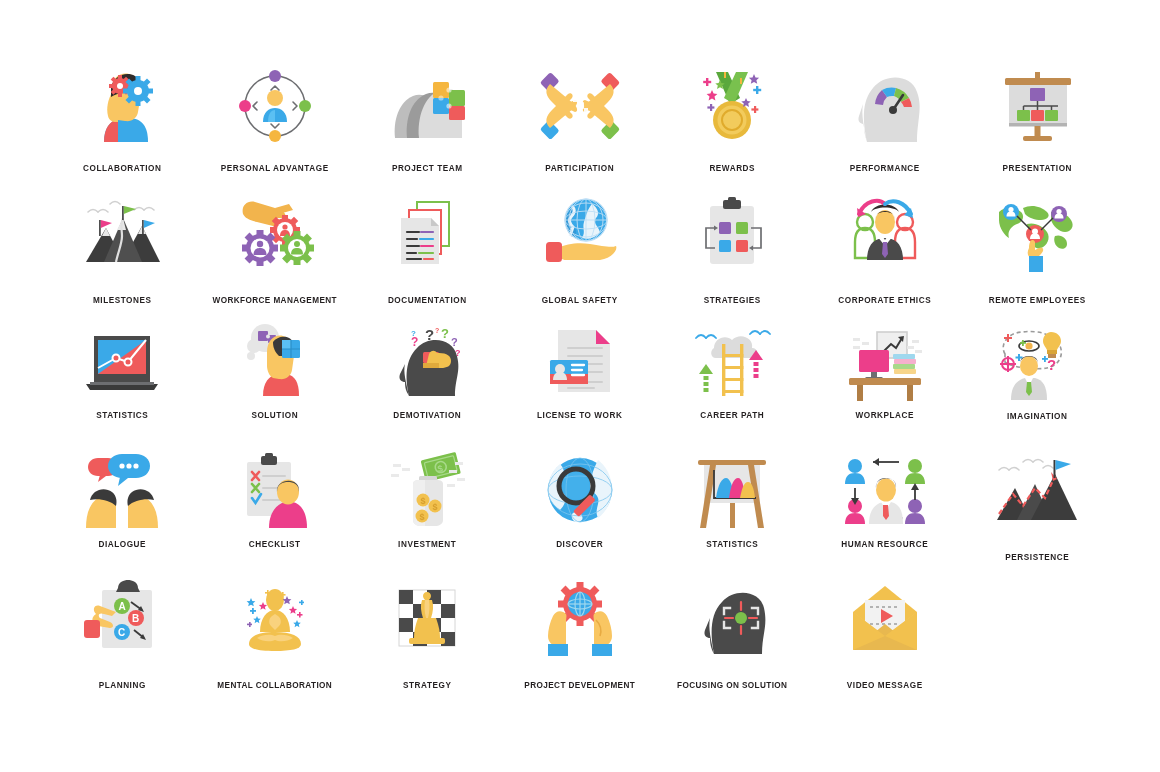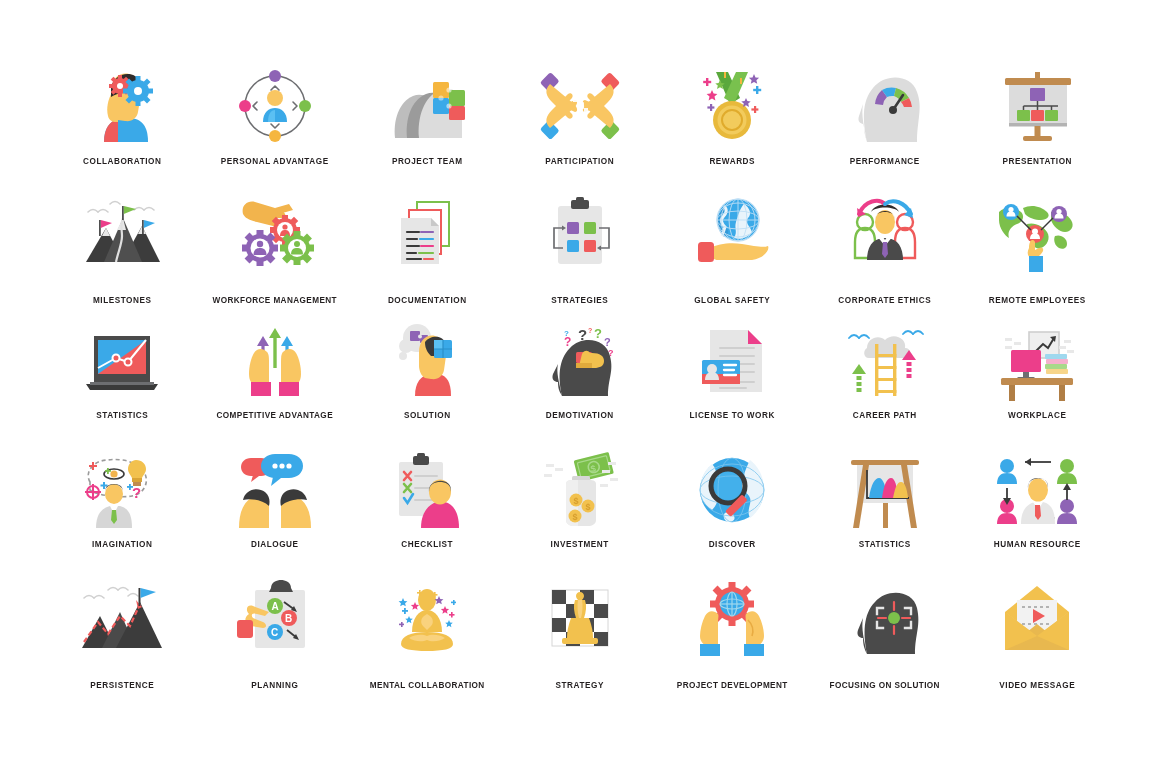--- a/index.html
+++ b/index.html
@@ -55,21 +55,21 @@
     font-size: 8.2px;
     letter-spacing: 0.55px;
     font-weight: 700;
     color: #231f20;
     text-align: center;
     margin-top: 6px;
     line-height: 1.1;
     white-space: nowrap;
   }
   
-  .r1 .caption { margin-top: 9px; }
+  .r1 .caption { margin-top: 16px; }
   .r2 .caption { margin-top: 20px; }
   .r3 .caption { margin-top: 7px; }
   .r4 .caption { margin-top: 8px; }
   .r5 .caption { margin-top: 21px; }
   .wide .caption { letter-spacing: 0.4px; }
 </style>
 </head>
 <body>
 
 <div id="icon-sheet">
@@ -357,57 +357,57 @@
             <line x1="45" y1="67" x2="54" y2="67" stroke="#ef5b5b"></line>
           </g>
         </svg>
       </div>
       <div class="caption">DOCUMENTATION</div>
     </div>
 
     <div class="cell r2">
       <div class="art">
         <svg viewBox="0 0 96 84">
+          <circle cx="54" cy="28" r="21" fill="#3aa9e8"></circle>
+          <path d="M40 14 C46 18 44 24 40 26 C36 28 38 34 42 36 C46 38 44 44 40 45 C34 40 32 30 36 21 Z" fill="#2f86c4" opacity="0.45"></path>
+          <path d="M60 12 C66 16 68 22 64 26 C60 30 66 34 68 40 C64 46 56 48 50 46 C54 40 50 36 52 30 C54 24 56 16 60 12 Z" fill="#e9f4fb"></path>
+          <path d="M40 14 C44 18 42 22 39 25 C36 28 38 32 41 35 L38 44" fill="none" stroke="#e9f4fb" stroke-width="3"></path>
+          <g fill="none" stroke="#bfdff5" stroke-width="1" opacity="0.9">
+            <ellipse cx="54" cy="28" rx="21" ry="9"></ellipse>
+            <ellipse cx="54" cy="28" rx="21" ry="17"></ellipse>
+            <ellipse cx="54" cy="28" rx="9" ry="21"></ellipse>
+            <ellipse cx="54" cy="28" rx="17" ry="21"></ellipse>
+            <line x1="33" y1="28" x2="75" y2="28"></line>
+              <line x1="54" y1="7" x2="54" y2="49"></line>
+          </g>
+          <circle cx="54" cy="28" r="21" fill="none" stroke="#bfdff5" stroke-width="1.2"></circle>
+          <path d="M26 56 C34 52 46 50 58 52 C70 54 80 56 84 54 C86 58 80 66 68 68 L34 68 C28 68 24 62 26 56 Z" fill="#f9c662"></path>
+          <rect x="14" y="50" width="16" height="20" rx="3.5" fill="#ef5b5b"></rect>
+        </svg>
+      </div>
+      <div class="caption">GLOBAL SAFETY</div>
+    </div>
+
+    <div class="cell r2">
+      <div class="art">
+        <svg viewBox="0 0 96 84">
           <rect x="26" y="14" width="44" height="58" rx="3" fill="#e6e6e6"></rect>
           <rect x="39" y="8" width="18" height="9" rx="2" fill="#4a4a4a"></rect>
           <rect x="44" y="5" width="8" height="5" rx="1.5" fill="#4a4a4a"></rect>
           <rect x="35" y="30" width="12" height="12" rx="1.5" fill="#8e63b5"></rect>
           <rect x="52" y="30" width="12" height="12" rx="1.5" fill="#7cc04b"></rect>
           <rect x="35" y="48" width="12" height="12" rx="1.5" fill="#3aa9e8"></rect>
           <rect x="52" y="48" width="12" height="12" rx="1.5" fill="#ef5b5b"></rect>
           <path d="M32 36 L22 36 L22 56 L31 56" fill="none" stroke="#6d6e71" stroke-width="1.7"></path>
           <path d="M30 33.5 L34 36 L30 38.5 Z" fill="#6d6e71"></path>
           <path d="M67 36 L77 36 L77 56 L68 56" fill="none" stroke="#6d6e71" stroke-width="1.7"></path>
           <path d="M69 53.5 L65 56 L69 58.5 Z" fill="#6d6e71"></path>
         </svg>
       </div>
       <div class="caption">STRATEGIES</div>
-    </div>
-
-    <div class="cell r2">
-      <div class="art">
-        <svg viewBox="0 0 96 84">
-          <circle cx="54" cy="28" r="21" fill="#3aa9e8"></circle>
-          <path d="M40 14 C46 18 44 24 40 26 C36 28 38 34 42 36 C46 38 44 44 40 45 C34 40 32 30 36 21 Z" fill="#2f86c4" opacity="0.45"></path>
-          <path d="M60 12 C66 16 68 22 64 26 C60 30 66 34 68 40 C64 46 56 48 50 46 C54 40 50 36 52 30 C54 24 56 16 60 12 Z" fill="#e9f4fb"></path>
-          <path d="M40 14 C44 18 42 22 39 25 C36 28 38 32 41 35 L38 44" fill="none" stroke="#e9f4fb" stroke-width="3"></path>
-          <g fill="none" stroke="#bfdff5" stroke-width="1" opacity="0.9">
-            <ellipse cx="54" cy="28" rx="21" ry="9"></ellipse>
-            <ellipse cx="54" cy="28" rx="21" ry="17"></ellipse>
-            <ellipse cx="54" cy="28" rx="9" ry="21"></ellipse>
-            <ellipse cx="54" cy="28" rx="17" ry="21"></ellipse>
-            <line x1="33" y1="28" x2="75" y2="28"></line>
-              <line x1="54" y1="7" x2="54" y2="49"></line>
-          </g>
-          <circle cx="54" cy="28" r="21" fill="none" stroke="#bfdff5" stroke-width="1.2"></circle>
-          <path d="M26 56 C34 52 46 50 58 52 C70 54 80 56 84 54 C86 58 80 66 68 68 L34 68 C28 68 24 62 26 56 Z" fill="#f9c662"></path>
-          <rect x="14" y="50" width="16" height="20" rx="3.5" fill="#ef5b5b"></rect>
-        </svg>
-      </div>
-      <div class="caption">GLOBAL SAFETY</div>
     </div>
 
     <div class="cell r2">
       <div class="art">
         <svg viewBox="0 0 96 84">
           <path d="M18 50 C18 40 22 36 28 36 C34 36 38 40 38 50 L38 66 L18 66 Z" fill="none" stroke="#7cc04b" stroke-width="2.4"></path>
           <circle cx="28" cy="30" r="8" fill="none" stroke="#7cc04b" stroke-width="2.4"></circle>
           <path d="M58 50 C58 40 62 36 68 36 C74 36 78 40 78 50 L78 66 L58 66 Z" fill="none" stroke="#ef5b5b" stroke-width="2.4"></path>
           <circle cx="68" cy="30" r="8" fill="none" stroke="#ef5b5b" stroke-width="2.4"></circle>
           <path d="M30 68 C30 52 38 46 48 46 C58 46 66 52 66 68 Z" fill="#4a4a4a"></path>
@@ -462,37 +462,20 @@
           <path d="M24 48 L42 38 L54 42 L72 20" fill="none" stroke="#fff" stroke-width="2"></path>
           <circle cx="42" cy="38" r="3.5" fill="#ef5b5b" stroke="#fff" stroke-width="2"></circle>
           <circle cx="54" cy="42" r="3.5" fill="#ef5b5b" stroke="#fff" stroke-width="2"></circle>
           <path d="M12 64 L84 64 L80 70 L16 70 Z" fill="#3a3a3a"></path>
           <rect x="16" y="62" width="64" height="3" fill="#6d6e71"></rect>
         </svg>
       </div>
       <div class="caption">STATISTICS</div>
     </div>
 
-    <div class="cell r3 wide">
-      <div class="art">
-        <svg viewBox="0 0 96 84">
-          <path d="M48 14 L48 48" stroke="#7cc04b" stroke-width="3.4" fill="none"></path>
-          <path d="M48 8 L54 18 L42 18 Z" fill="#7cc04b"></path>
-          <path d="M36 22 L36 50" stroke="#8e63b5" stroke-width="3.2" fill="none"></path>
-          <path d="M36 16 L42 26 L30 26 Z" fill="#8e63b5"></path>
-          <path d="M60 22 L60 50" stroke="#3aa9e8" stroke-width="3.2" fill="none"></path>
-          <path d="M60 16 L66 26 L54 26 Z" fill="#3aa9e8"></path>
-          <path d="M40 32 C36 28 30 28 27 33 C24 38 22 46 22 54 C22 62 26 66 32 66 L42 66 L42 44 C42 38 42 34 40 32 Z" fill="#f9c662"></path>
-          <path d="M56 32 C60 28 66 28 69 33 C72 38 74 46 74 54 C74 62 70 66 64 66 L54 66 L54 44 C54 38 54 34 56 32 Z" fill="#f9c662"></path>
-          <rect x="24" y="62" width="20" height="14" fill="#ec3e8a"></rect>
-          <rect x="52" y="62" width="20" height="14" fill="#ec3e8a"></rect>
-        </svg>
-      </div>
-      <div class="caption">COMPETITIVE ADVANTAGE</div>
-    </div>
 
     <div class="cell r3">
       <div class="art">
         <svg viewBox="0 0 96 84">
           <g fill="#e6e6e6">
             <circle cx="38" cy="18" r="14"></circle>
             <circle cx="27" cy="26" r="7"></circle>
             <circle cx="24" cy="36" r="4"></circle>
           </g>
           <rect x="31" y="11" width="10" height="10" rx="1" fill="#8e63b5"></rect>

